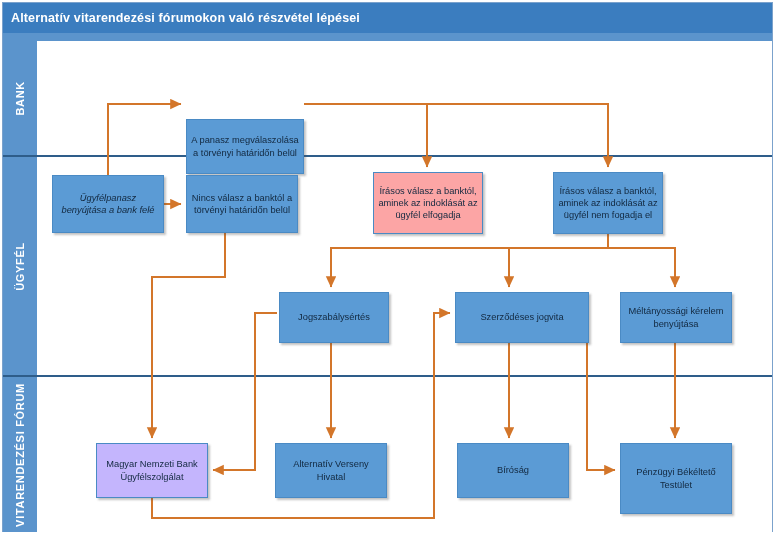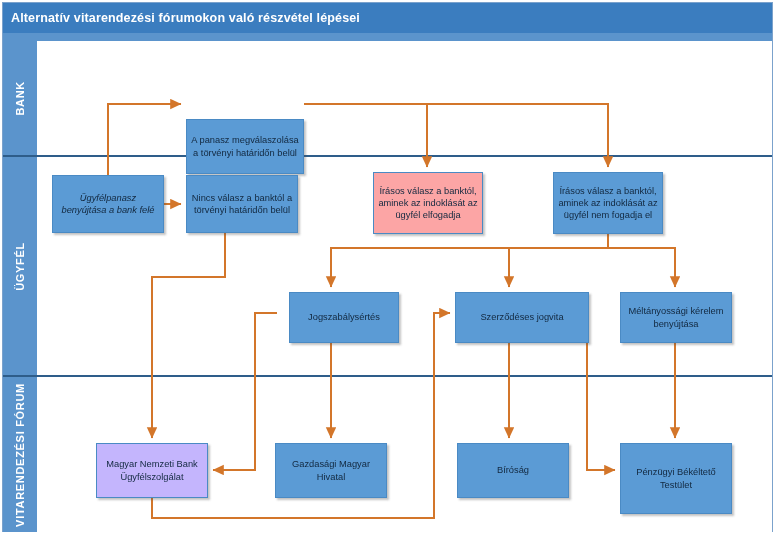--- a/index.html
+++ b/index.html
@@ -94,34 +94,34 @@
       </div>
       <div class="box" style="left: 186px; top: 175px; width: 112px; height: 58px; background: rgb(91, 155, 213); border-color: rgb(74, 138, 196);">
         <span>Nincs válasz a banktól a törvényi határidőn belül</span>
       </div>
       <div class="box" style="left: 373px; top: 172px; width: 110px; height: 62px; background: #fca5a5; border-color: rgb(74, 138, 196);">
         <span>Írásos válasz a banktól, aminek az indoklását az ügyfél elfogadja</span>
       </div>
       <div class="box" style="left: 553px; top: 172px; width: 110px; height: 62px; background: rgb(91, 155, 213); border-color: rgb(74, 138, 196);">
         <span>Írásos válasz a banktól, aminek az indoklását  az ügyfél nem fogadja el</span>
       </div>
-      <div class="box" style="left: 289px; top: 292px; width: 110px; height: 51px; background: rgb(91, 155, 213); border-color: rgb(74, 138, 196);">
+      <div class="box" style="left: 279px; top: 292px; width: 110px; height: 51px; background: rgb(91, 155, 213); border-color: rgb(74, 138, 196);">
         <span>Jogszabálysértés</span>
       </div>
       <div class="box" style="left: 455px; top: 292px; width: 134px; height: 51px; background: rgb(91, 155, 213); border-color: rgb(74, 138, 196);">
         <span>Szerződéses jogvita</span>
       </div>
       <div class="box" style="left: 620px; top: 292px; width: 112px; height: 51px; background: rgb(91, 155, 213); border-color: rgb(74, 138, 196);">
         <span>Méltányossági kérelem benyújtása</span>
       </div>
       <div class="box" style="left: 96px; top: 443px; width: 112px; height: 55px; background: #c4b5fd; border-color: rgb(74, 138, 196);">
         <span>Magyar Nemzeti Bank Ügyfélszolgálat</span>
       </div>
       <div class="box" style="left: 275px; top: 443px; width: 112px; height: 55px; background: rgb(91, 155, 213); border-color: rgb(74, 138, 196);">
-        <span>Gazdasági Magyar Hivatal</span>
+        <span>Alternatív Verseny Hivatal</span>
       </div>
       <div class="box" style="left: 457px; top: 443px; width: 112px; height: 55px; background: rgb(91, 155, 213); border-color: rgb(74, 138, 196);">
         <span>Bíróság</span>
       </div>
       <div class="box" style="left: 620px; top: 443px; width: 112px; height: 71px; background: rgb(91, 155, 213); border-color: rgb(74, 138, 196);">
         <span>Pénzügyi Békéltető Testület</span>
       </div>
     </div>
 
 </div>

